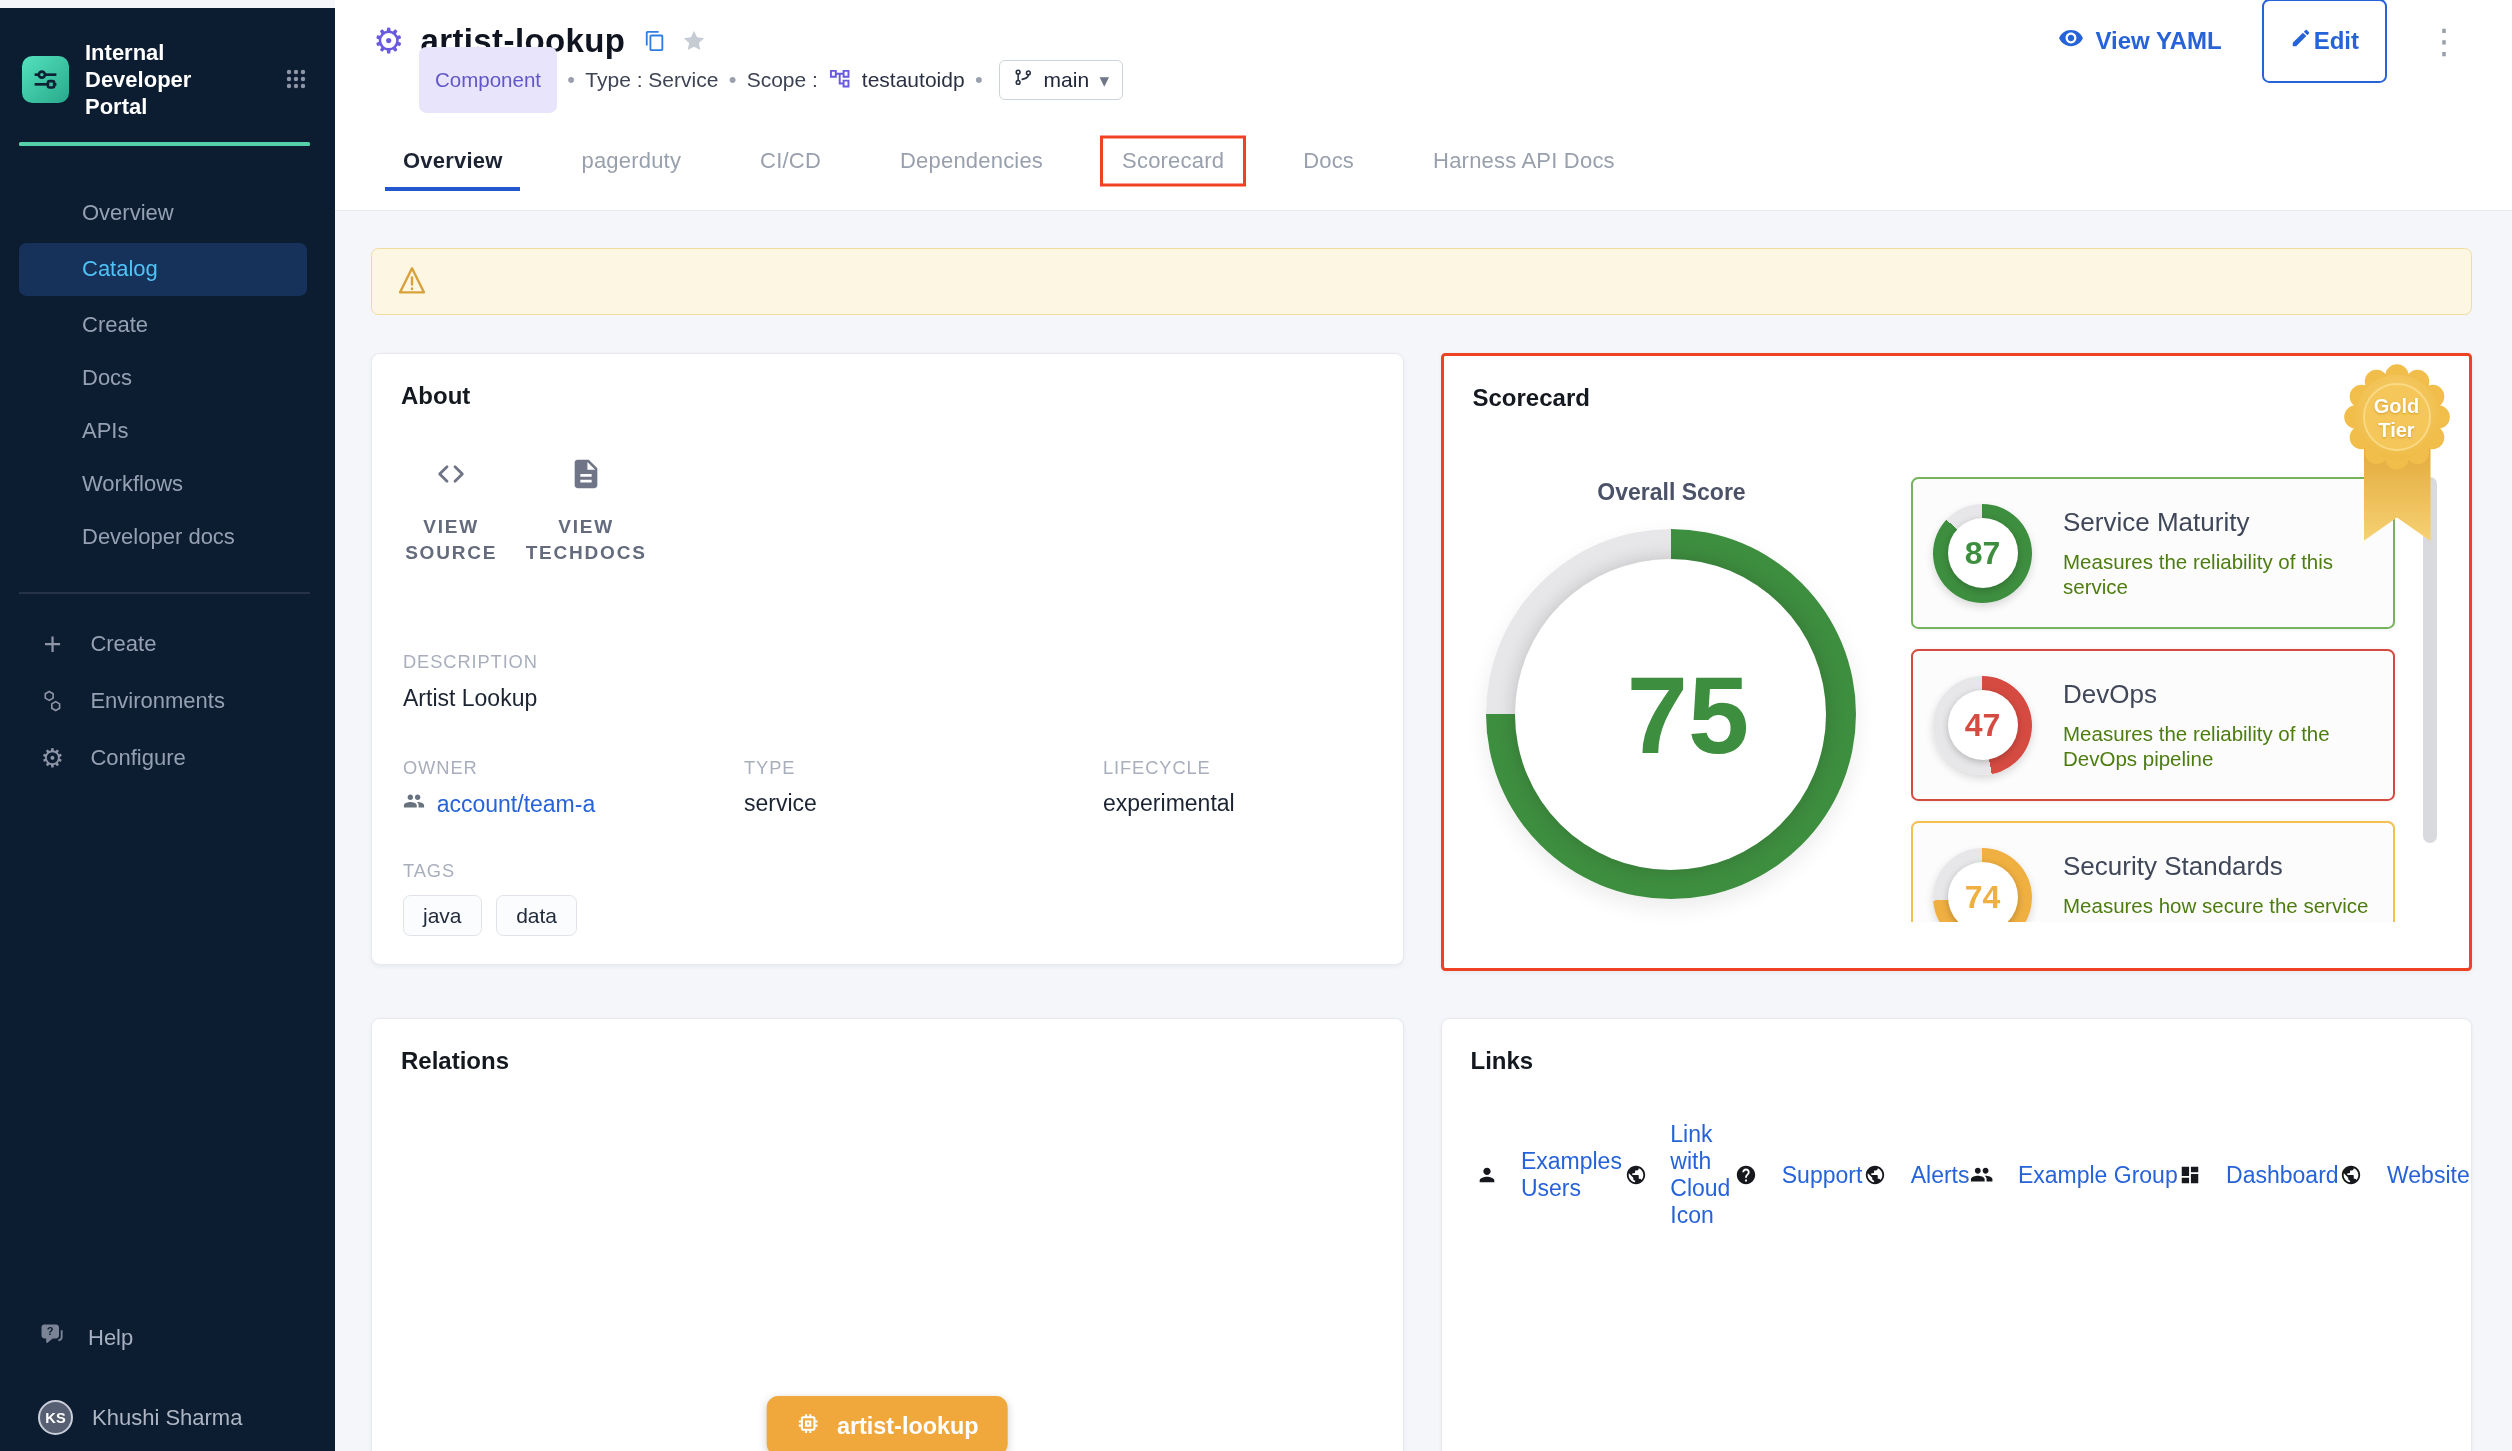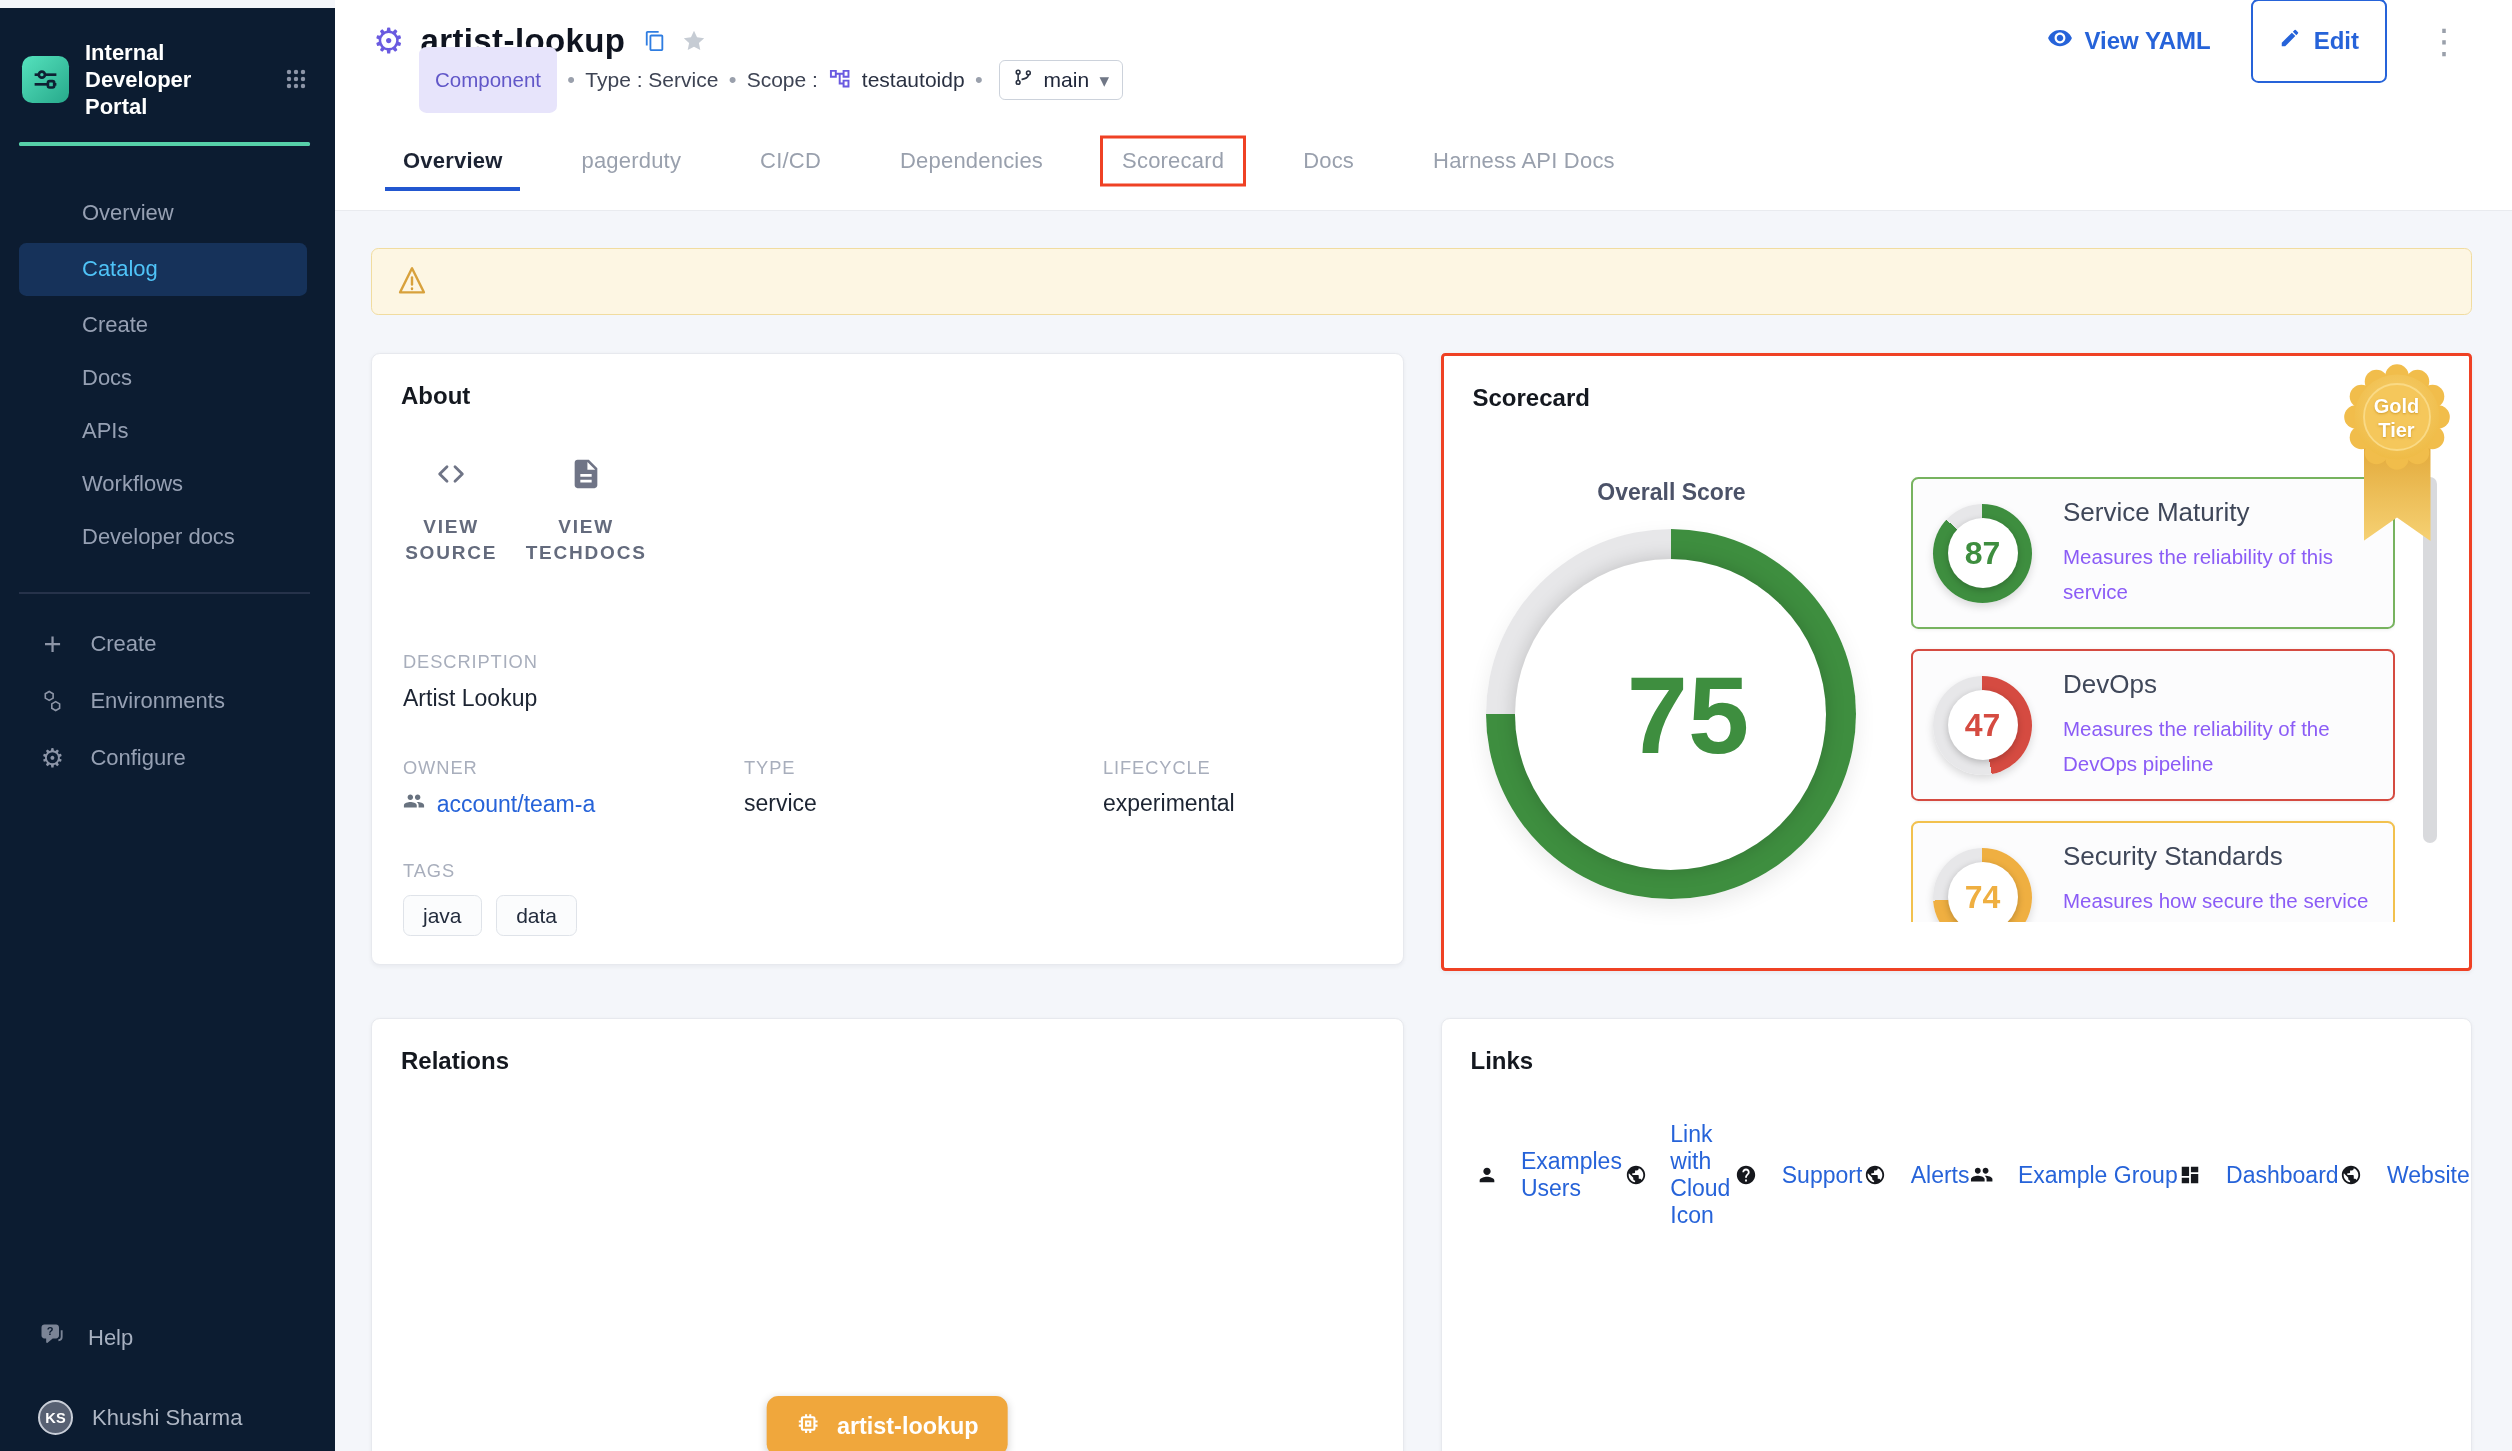--- a/index.html
+++ b/index.html
@@ -38,21 +38,21 @@
 
   
   .topbar{position:absolute;left:335px;top:0;right:0;height:211px;background:#fff;border-bottom:0.7px solid #e9ebef;z-index:3}
   .title-row{position:absolute;top:0;left:0;right:0;height:70px;display:flex;align-items:center;padding:11.7px 51px 0 38px}
   .gear-hdr{font-size:35px;color:#6a5ae0;margin-right:16px}
   .page-title{font-size:33px;font-weight:bold;color:#0f1420;letter-spacing:0.4px}
   .copy-ic{margin-left:19px;cursor:pointer;display:flex}
   .star-ic{margin-left:14.6px;cursor:pointer;display:flex}
   .hdr-right{margin-left:auto;display:flex;align-items:center;gap:40px}
   .view-yaml{display:flex;align-items:center;gap:11.7px;color:var(--blue);font-weight:bold;font-size:24px;cursor:pointer}
-  .edit-btn{display:flex;align-items:center;gap:13px;border:2.2px solid var(--blue);color:var(--blue);font-weight:bold;font-size:24px;border-radius:7.3px;padding:26px 26px;background:#fff;cursor:pointer}
+  .edit-btn{display:flex;align-items:center;gap:2px;border:2.2px solid var(--blue);color:var(--blue);font-weight:bold;font-size:24px;border-radius:7.3px;padding:26px 26px;background:#fff;cursor:pointer}
   .kebab{color:#9aa0ab;font-size:34px;cursor:pointer;line-height:1}
   .meta-row{position:absolute;top:60px;left:84px;height:40px;display:flex;align-items:center;gap:10.3px}
   .chip{background:#e7e4fb;color:#6157c8;font-size:20.5px;padding:21px 16px;border-radius:7.3px}
   .dot{color:#9aa0ac;font-size:22px}
   .meta-text{font-size:21px;color:#3e4454}
   .scope-val{font-size:21px;color:#2a3142}
   .branch-box{display:flex;align-items:center;gap:10.3px;border:1.5px solid #ccd2db;border-radius:5.9px;padding:5.9px 13px;margin-left:5.9px;font-size:21px;color:#20273a;background:#fff;cursor:pointer}
   .chev{color:#707786;font-size:19px}
 
   
@@ -94,21 +94,21 @@
   .overall-wrap{position:absolute;left:42px;top:123px;width:372px;text-align:center}
   .overall-label{font-size:23px;font-weight:bold;color:#4b5268}
   .gauge{width:370px;height:370px;border-radius:50%;margin-top:23.4px;display:flex;align-items:center;justify-content:center;box-shadow:0 8.8px 22px rgba(0,0,0,.08)}
   .gauge-inner{width:311px;height:311px;background:#fff;border-radius:50%;box-shadow:0 0 19px rgba(0,0,0,.18);display:flex;align-items:center;justify-content:center}
   .gauge-num{font-size:110px;font-weight:bold}
   .checks{position:absolute;left:467px;top:121px;width:484px;height:445px;overflow:hidden}
   .check{height:152px;margin-bottom:20px;background:#fcfcfd;border:2.2px solid #ddd;border-radius:7.3px;box-shadow:0 0.7px 3.7px rgba(0,0,0,.07);display:flex;align-items:center;gap:31px;padding:0 20.5px;cursor:pointer}
   .ring{width:99px;height:99px;border-radius:50%;flex:0 0 auto;display:flex;align-items:center;justify-content:center;box-shadow:0 3.7px 8.8px rgba(0,0,0,.14)}
   .ring-inner{width:70px;height:70px;background:#fff;border-radius:50%;box-shadow:0 2.2px 7.3px rgba(0,0,0,.22);display:flex;align-items:center;justify-content:center;font-size:32px;font-weight:bold}
   .check-title{font-size:26px;color:#3f4759}
-  .check-desc{font-size:20.5px;color:#8b5cf6;margin-top:11.7px;line-height:35px;max-width:315px}
+  .check-desc{font-size:20.5px;color:#4d7c0f;margin-top:11.7px;line-height:25px;max-width:315px}
   .scroll-thumb{position:absolute;left:979px;top:121px;width:14.6px;height:366px;background:#d9dadd;border-radius:7.3px;cursor:pointer}
   .badge{position:absolute;left:898px;top:5.9px;width:110px;height:183px;z-index:4}
   .ribbon{position:absolute;left:22px;top:82px;width:67px;height:97px;background:linear-gradient(180deg,#e2a93a,#f6d173);clip-path:polygon(0 0,100% 0,100% 100%,50% 76%,0 100%)}
   .badge svg{position:absolute;left:0;top:0}
   .badge-label{position:absolute;top:32px;left:28px;width:54px;text-align:center;color:#fff;font-weight:bold;font-size:20px;line-height:24px;text-shadow:0 0.7px 2.2px rgba(176,116,0,.55)}
 
   
   .rel-node{position:absolute;left:50%;top:377px;transform:translateX(-50%);background:#f0a73c;color:#fff;font-weight:bold;font-size:23.4px;display:flex;align-items:center;gap:16px;padding:14.6px 29px;border-radius:11.7px;box-shadow:0 2.9px 8.8px rgba(0,0,0,.18);cursor:pointer}
 
   

